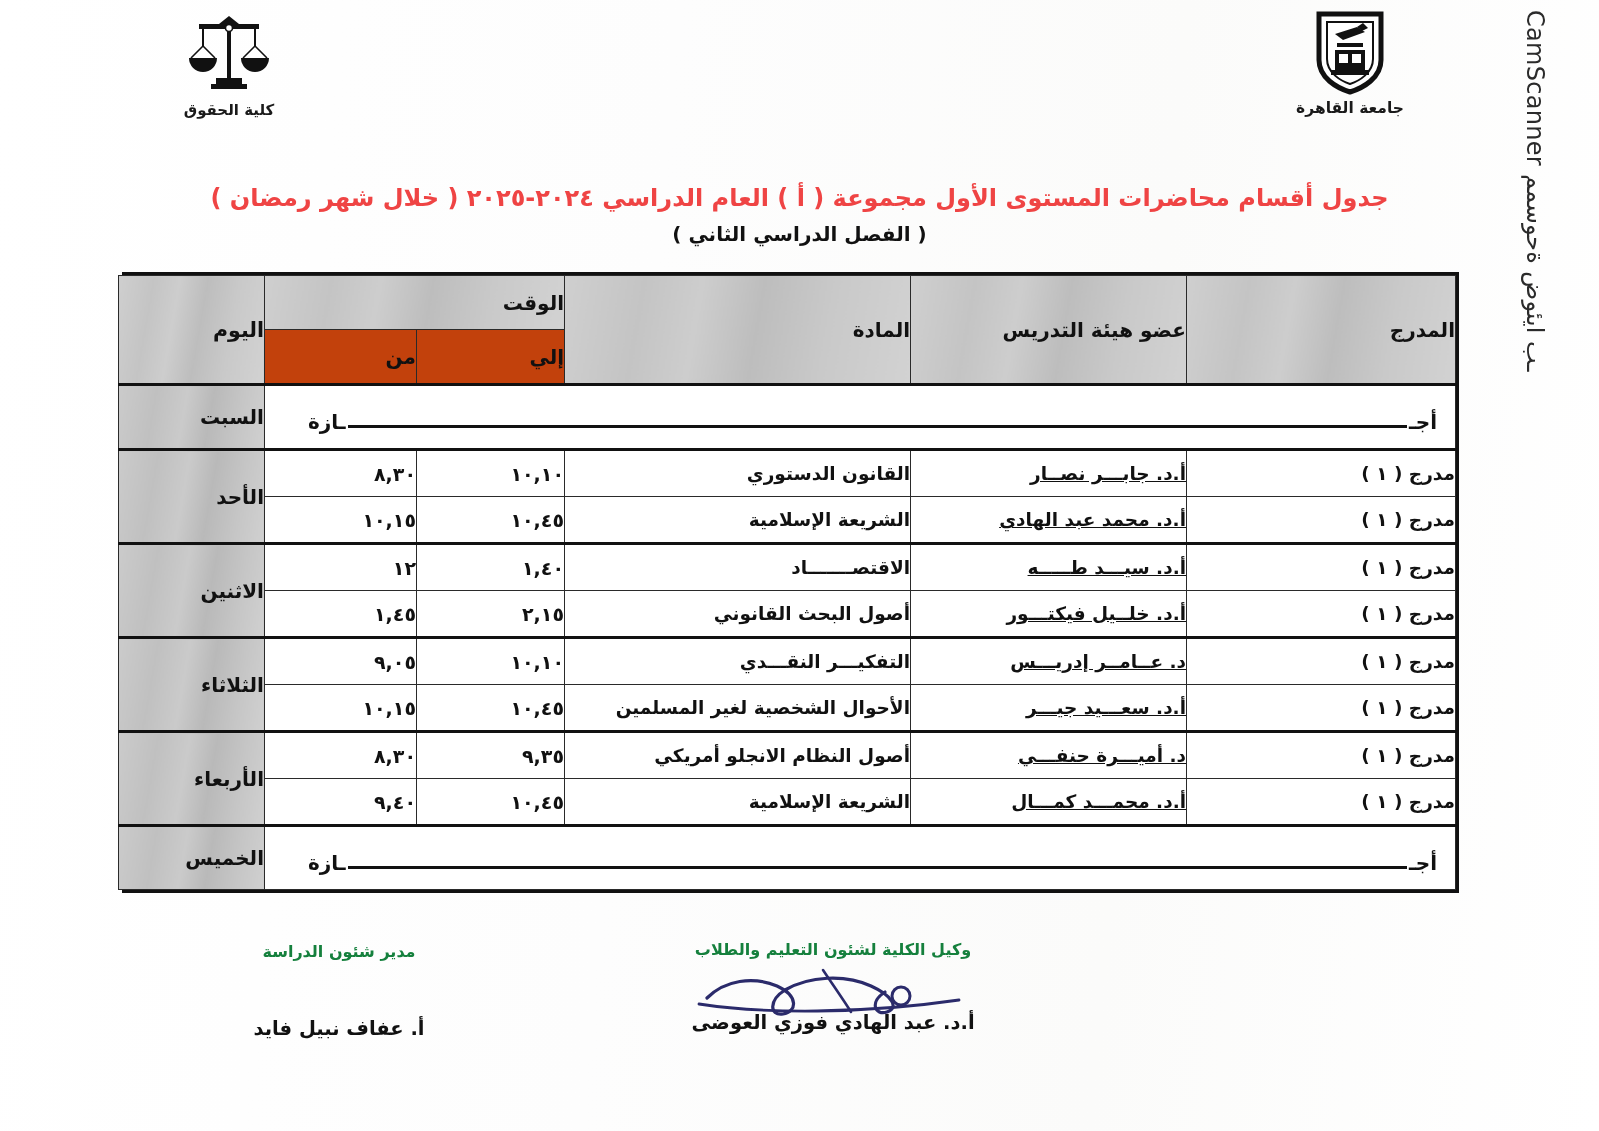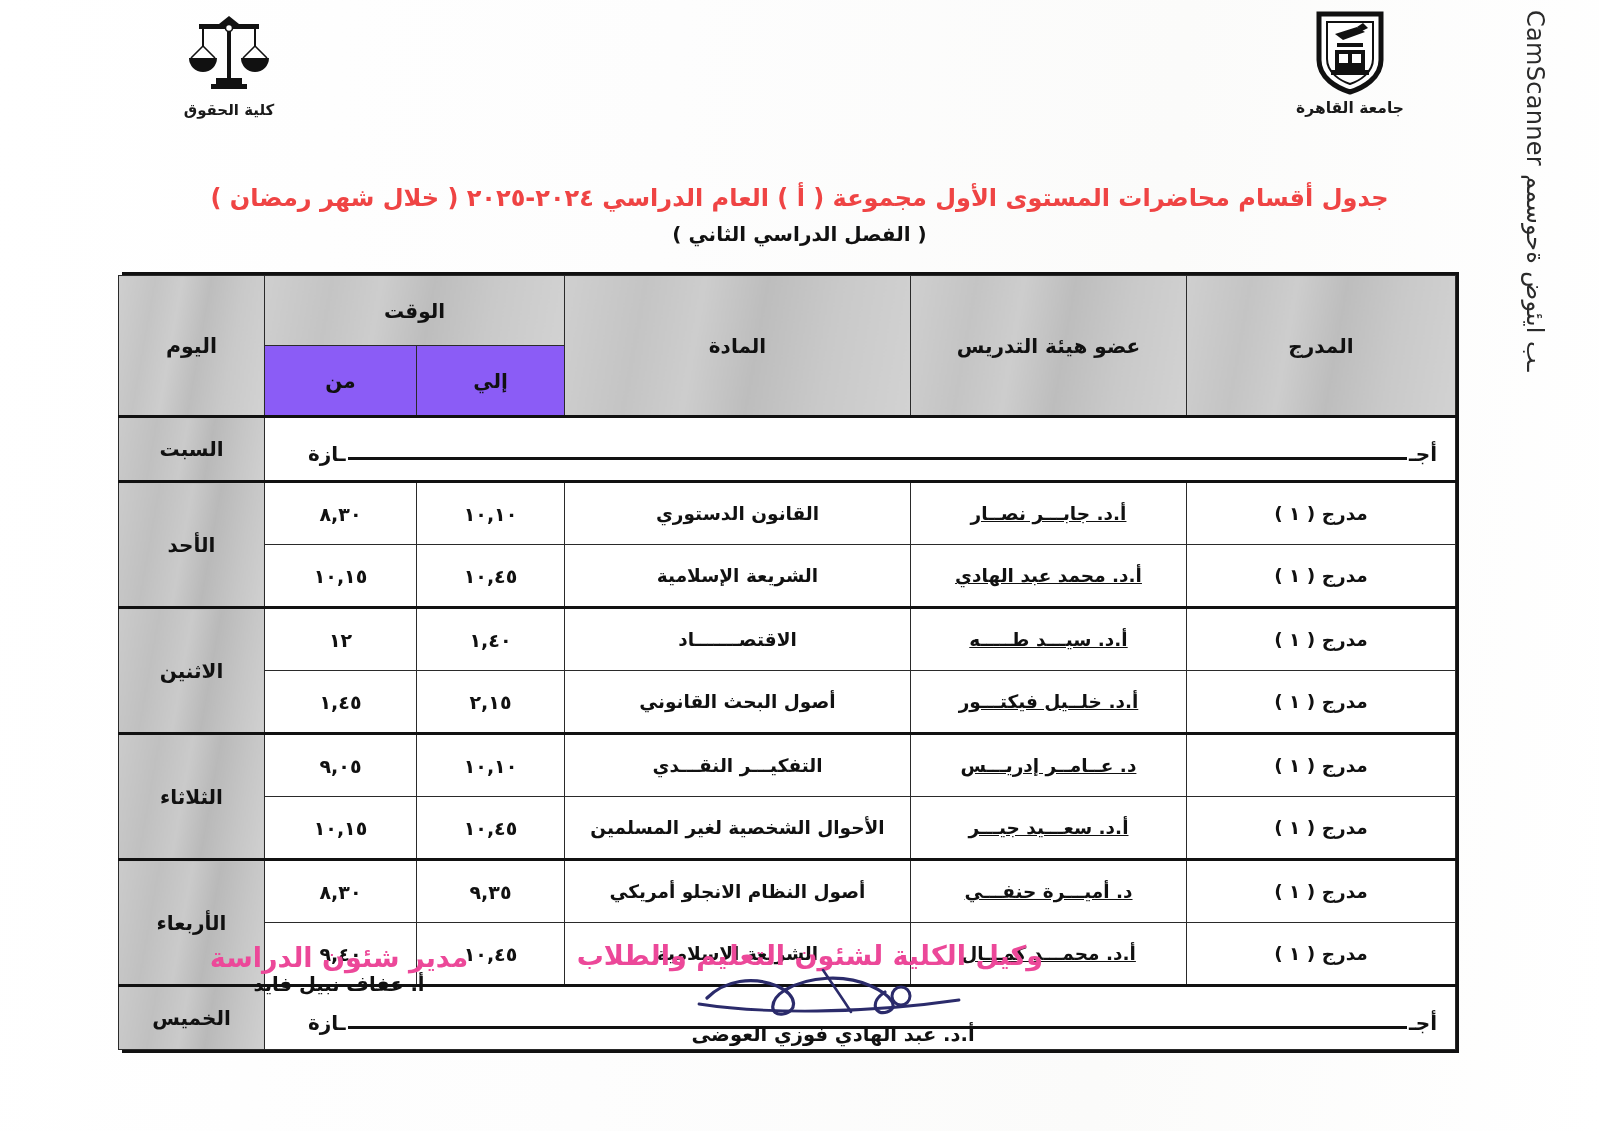--- a/index.html
+++ b/index.html
@@ -65,45 +65,45 @@
     border:3px solid #111;
     box-sizing:border-box;
     background:#fff;
   }
   table.sched{
     border-collapse:collapse;width:100%;table-layout:fixed;
     background:#fff;
   }
   table.sched th,table.sched td{
     border:1px solid #2a2a2a;
-    text-align:center;
+    text-align:right;
     vertical-align:middle;
     font-weight:bold;
     color:#111;
-    padding:8px;
+    padding:0;
   }
   
   col.c-day{width:146px;}
   col.c-from{width:152px;}
   col.c-to{width:148px;}
   col.c-subj{width:346px;}
   col.c-teacher{width:276px;}
   col.c-hall{width:269px;}
 
   thead th{
     background:#c9c9c9;
     background-image:linear-gradient(100deg,#cfcfcf 0%,#c4c4c4 22%,#cdcdcd 38%,#bdbdbd 55%,#c9c9c9 75%,#d2d2d2 100%);
     font-size:20px;
     height:53px;
     border:1px solid #2a2a2a;
     letter-spacing:.3px;
   }
   thead th.tall{height:106px;}
   thead th.sub{
-    background:#8b5cf6;
+    background:#c2410c;
     background-image:none;
     height:53px;
     font-size:20px;
   }
   thead tr th.day-head{font-size:20.5px;}
 
   tbody td{
     height:45px;
     font-size:18.5px;
   }
@@ -150,26 +150,26 @@
   .table-wrap{border-bottom-width:3px;}
 
   
   .footer{position:absolute;top:930px;left:0;width:1599px;height:180px;}
   .sig-col{position:absolute;text-align:center;}
   .sig-right{right:120px;top:8px;width:380px;}
   .sig-mid{right:556px;top:10px;width:420px;}
   .sig-left{right:1060px;top:12px;width:400px;}
 
   .sig-role{
-    font-size:27px;font-weight:bold;color:#ec4899;letter-spacing:.2px;
+    font-size:16px;font-weight:bold;color:#15803d;letter-spacing:.2px;
     white-space:nowrap;
   }
   .sig-name{
     font-size:19.5px;font-weight:bold;color:#111;
-    white-space:nowrap;
+    margin-top:56px;white-space:nowrap;
   }
   .sig-name.tight{margin-top:52px;}
   .sig-ink{
     position:absolute;left:0;right:0;top:10px;height:80px;
     pointer-events:none;
   }
   .sig-ink svg{display:block;margin:0 auto;}
 </style>
 </head>
 <body>

